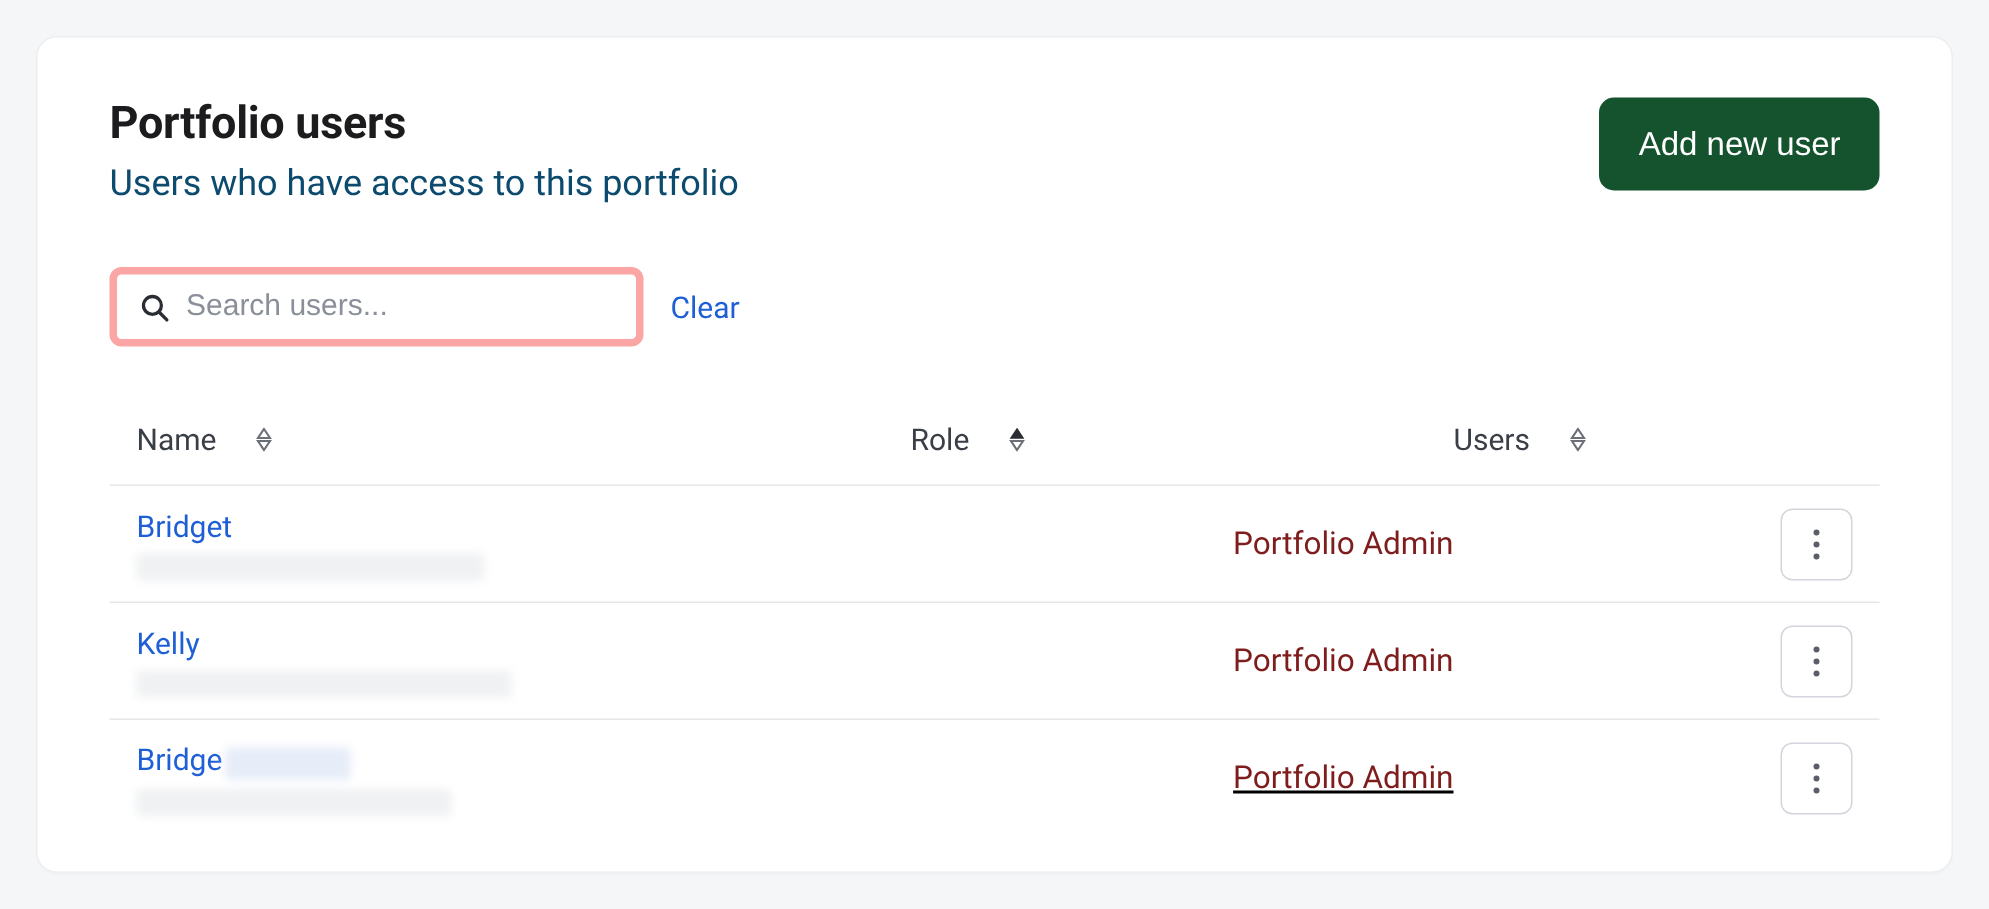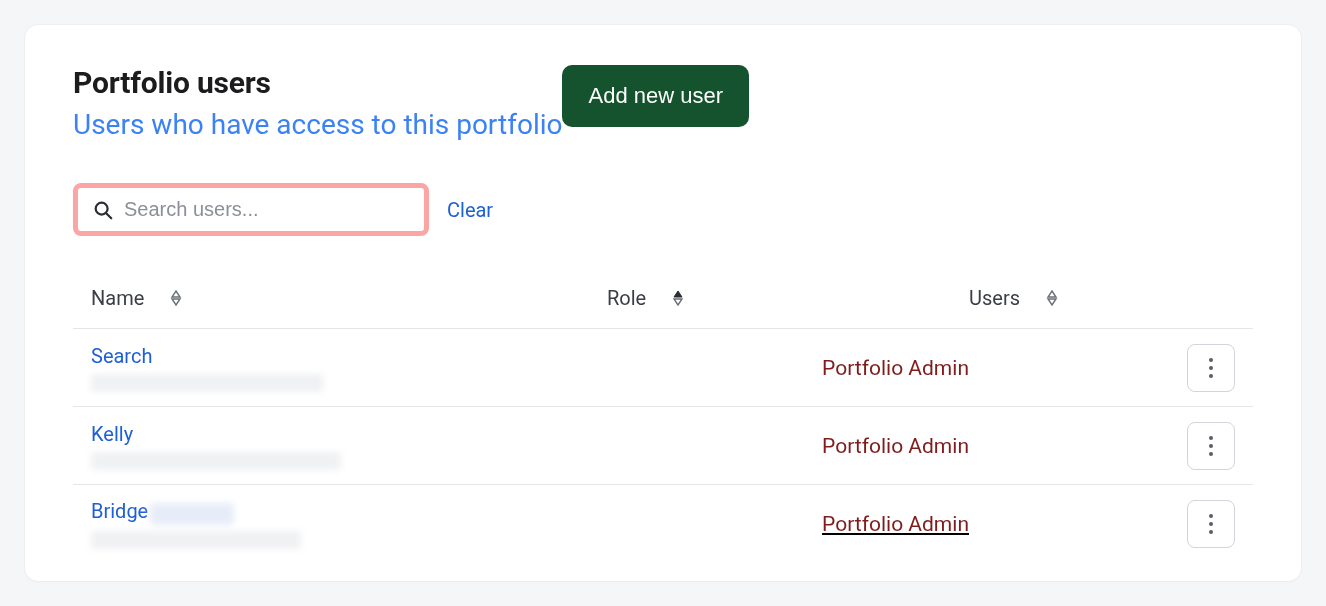--- a/index.html
+++ b/index.html
@@ -17,31 +17,32 @@
     .card {
       background: #ffffff;
       border-radius: 14px;
       border: 1px solid #eceef1;
       padding: 40px 48px 30px 48px;
       height: 100%;
       box-shadow: 0 1px 2px rgba(0,0,0,0.02);
     }
     .header-row {
       display: flex;
+      justify-content: space-between;
       align-items: flex-start;
     }
     .title {
       font-size: 30px;
       font-weight: 700;
       color: #1c1c1e;
       letter-spacing: -0.2px;
     }
     .subtitle {
-      font-size: 28px;
-      color: #3b82f6;
+      font-size: 24px;
+      color: #0c4a6e;
       margin-top: 8px;
     }
     .add-btn {
       background: #14532d;
       color: #ffffff;
       border: none;
       border-radius: 10px;
       padding: 18px 26px;
       font-size: 22px;
       font-weight: 500;
@@ -221,21 +222,21 @@
             </svg>
         </span>
       </div>
       <div class="th col-actions"></div>
     </div>
 
     <div class="tbody">
       <div class="row">
         <div class="col-name">
           <div>
-            <a class="user-name">Search</a>
+            <a class="user-name">Bridget</a>
           </div>
           <div class="user-sub" style="width:232px"></div>
         </div>
         <div class="col-role role-text">Portfolio Admin</div>
         <div class="col-status"></div>
         <div class="col-actions">
           <button class="kebab-btn">
             <span>
               <svg width="6" height="22" viewBox="0 0 6 22" fill="#5a5e66">
                   <circle cx="3" cy="3" r="2"></circle>

